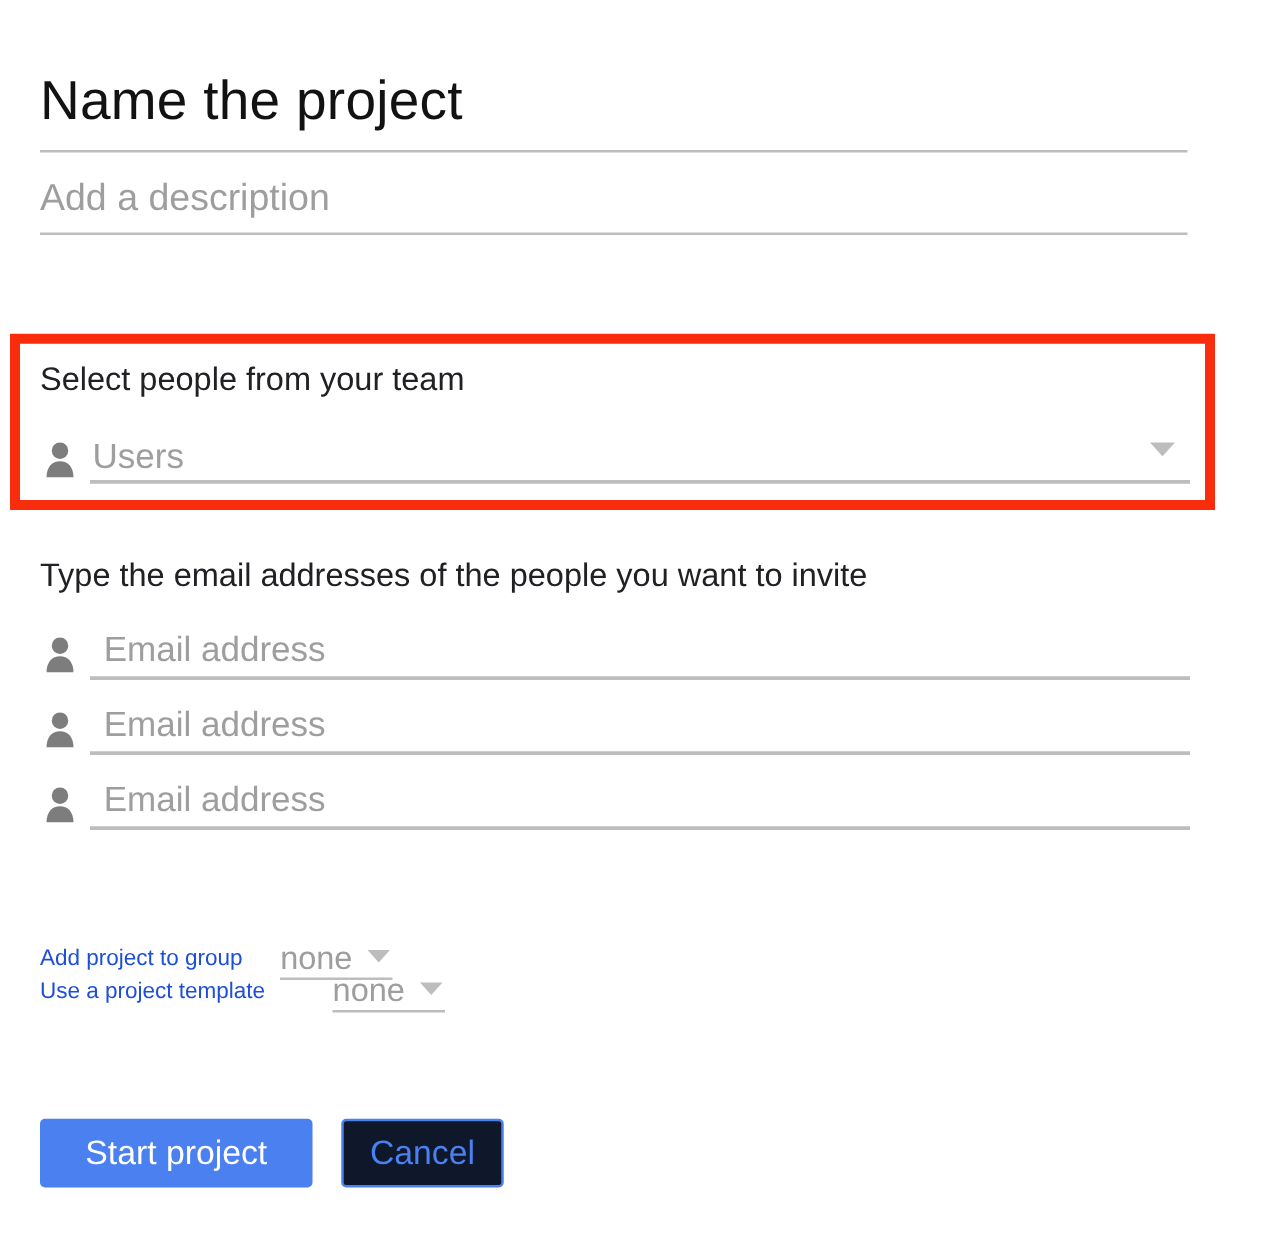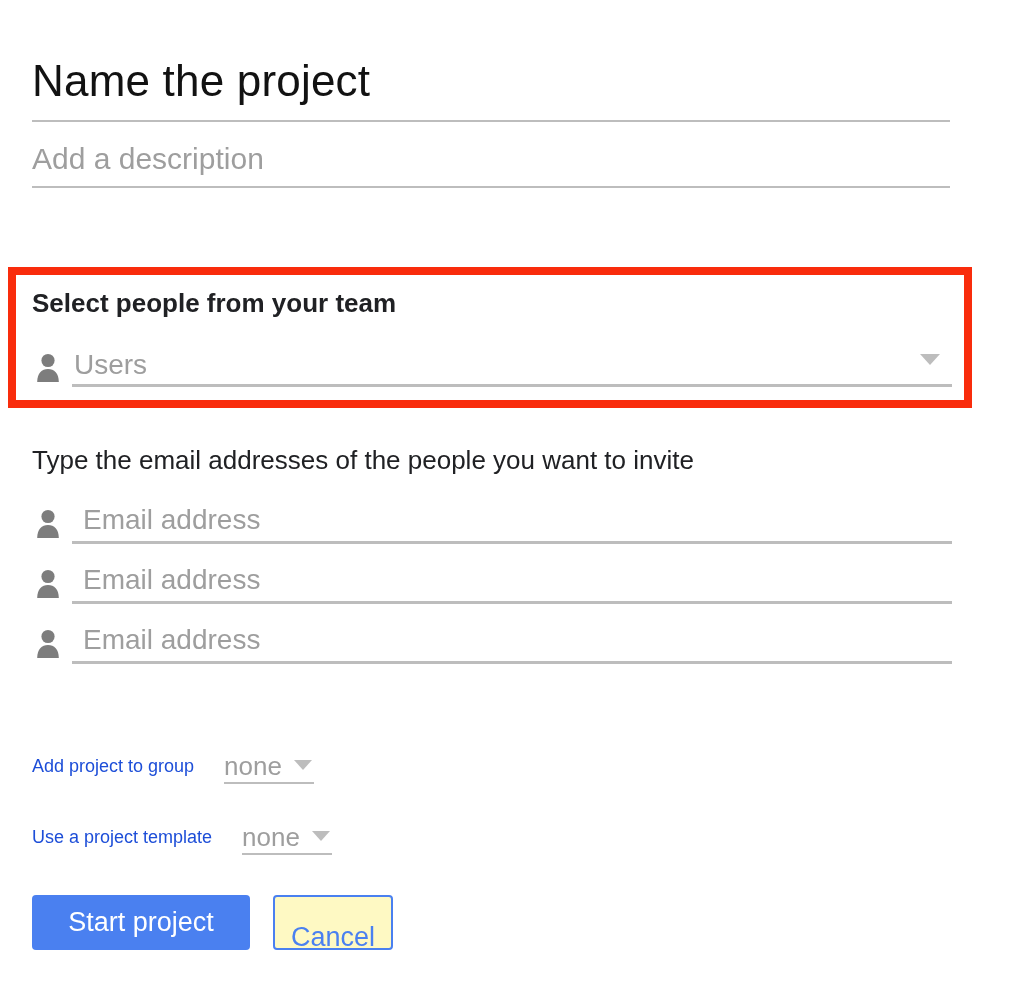--- a/index.html
+++ b/index.html
@@ -79,21 +79,21 @@
 
   
   .section-label {
     position: absolute;
     font-size: 26px;
     line-height: 32px;
     color: #202124;
     font-weight: 400;
     white-space: nowrap;
   }
-  #label-team { left: 32px; top: 287px; font-weight: bold; }
+  #label-team { left: 32px; top: 287px; }
   #label-emails { left: 32px; top: 444px; }
 
   
   .person-icon {
     position: absolute;
     width: 28px;
     height: 30px;
     display: block;
   }
 
@@ -164,21 +164,21 @@
 
   
   .option-row {
     position: absolute;
     left: 32px;
     height: 40px;
     display: flex;
     align-items: flex-start;
   }
   #option-row-0 { top: 750px; }
-  #option-row-1 { top: 821px; }
+  #option-row-1 { top: 776px; gap: 24px; }
   .option-label {
     font-size: 18px;
     line-height: 32px;
     color: #1d4ed8;
     white-space: nowrap;
   }
   .option-select {
     position: relative;
     margin-left: 24px;
     width: 96px;
@@ -223,32 +223,32 @@
     color: #ffffff;
     font-family: "Liberation Sans", sans-serif;
     font-size: 27px;
     line-height: 55px;
     text-align: center;
     cursor: pointer;
     padding: 0;
   }
   .btn-secondary {
     margin-left: 23px;
-    width: 120px;
+    width: 130px;
     height: 55px;
-    background: #fef9c3;
+    background: #0f172a;
     border: 2px solid #4a80f0;
     border-radius: 4px;
     color: #4a80f0;
     font-family: "Liberation Sans", sans-serif;
     font-size: 27px;
     line-height: 51px;
     text-align: center;
     cursor: pointer;
-    padding: 15px;
+    padding: 0;
     box-sizing: border-box;
   }
 </style>
 </head>
 <body>
 
 <div class="page">
 
   <div class="title-field">
     <div class="title-text">Name the project</div>

